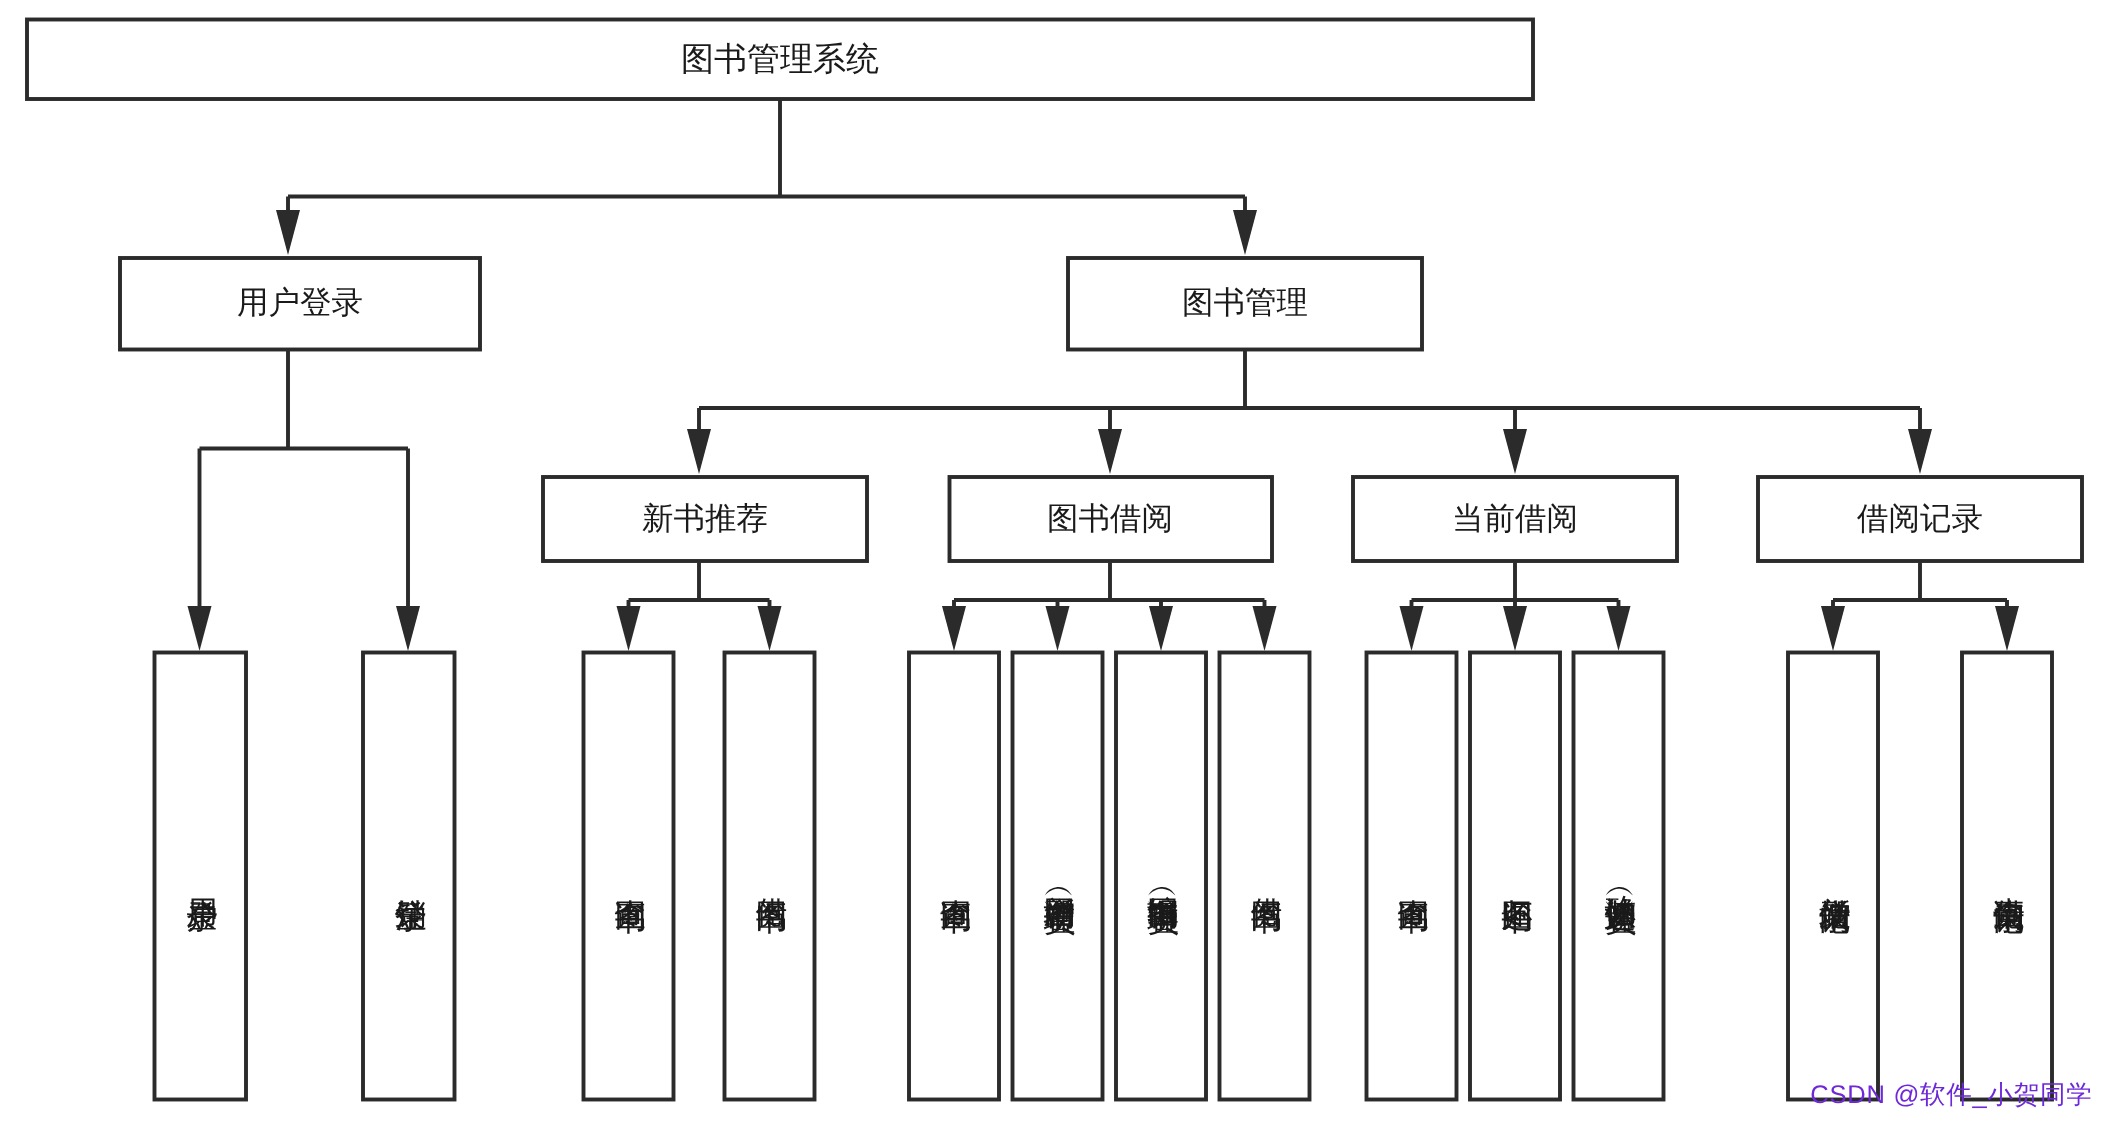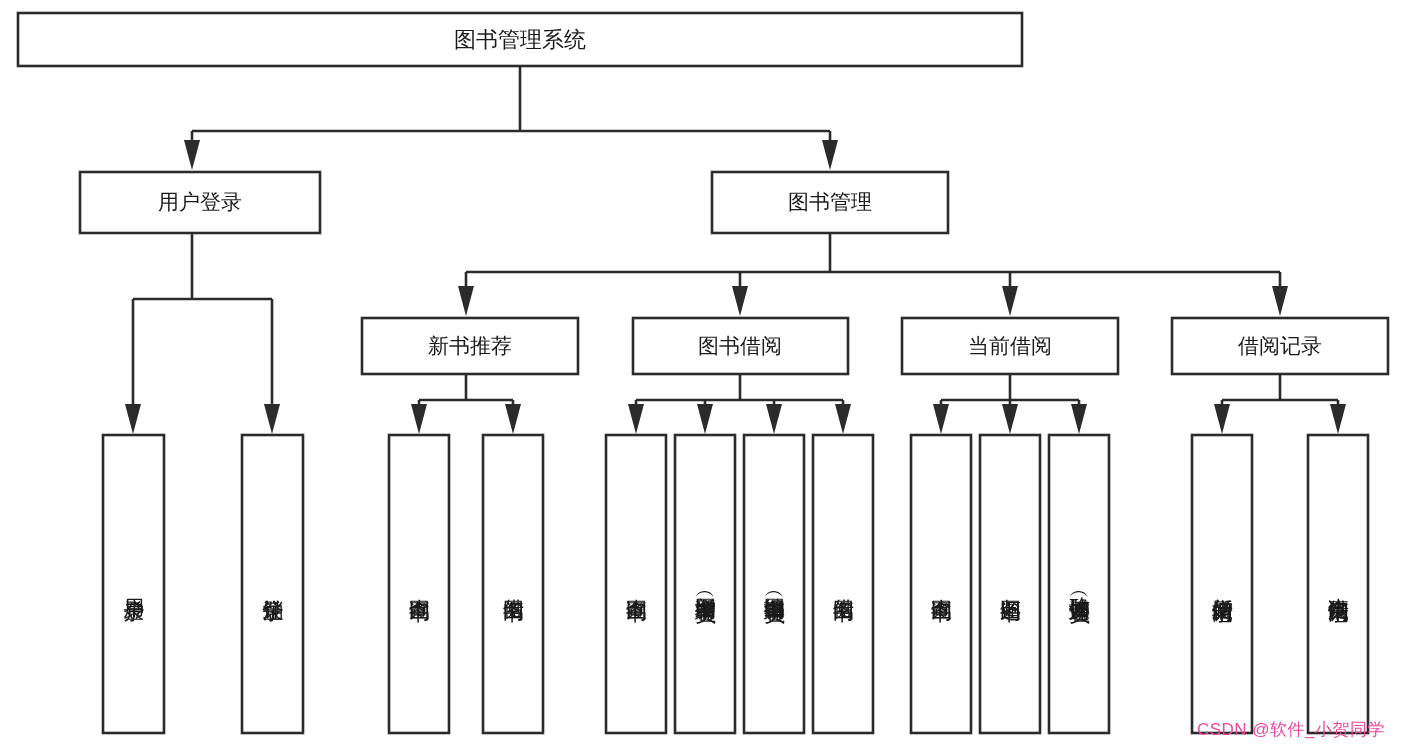--- a/index.html
+++ b/index.html
@@ -64,25 +64,25 @@
     text-orientation: upright;
     font-family: "Liberation Sans", "DejaVu Sans", sans-serif;
     font-size: 21px;
     line-height: 1.18;
     color: #1a1a1a;
     letter-spacing: 1px;
     white-space: nowrap;
   }
   .watermark {
     position: absolute;
-    right: 20px;
+    right: 10px;
     bottom: 6px;
     font-family: "Liberation Sans", "DejaVu Sans", sans-serif;
     font-size: 17px;
-    color: #ec4899;
+    color: #6d28d9;
     white-space: nowrap;
     letter-spacing: 0.5px;
   }
 </style>
 </head>
 <body>
 
 <div id="diagram-root">
 
   <svg id="flow-svg" viewBox="0 0 1405 747">

